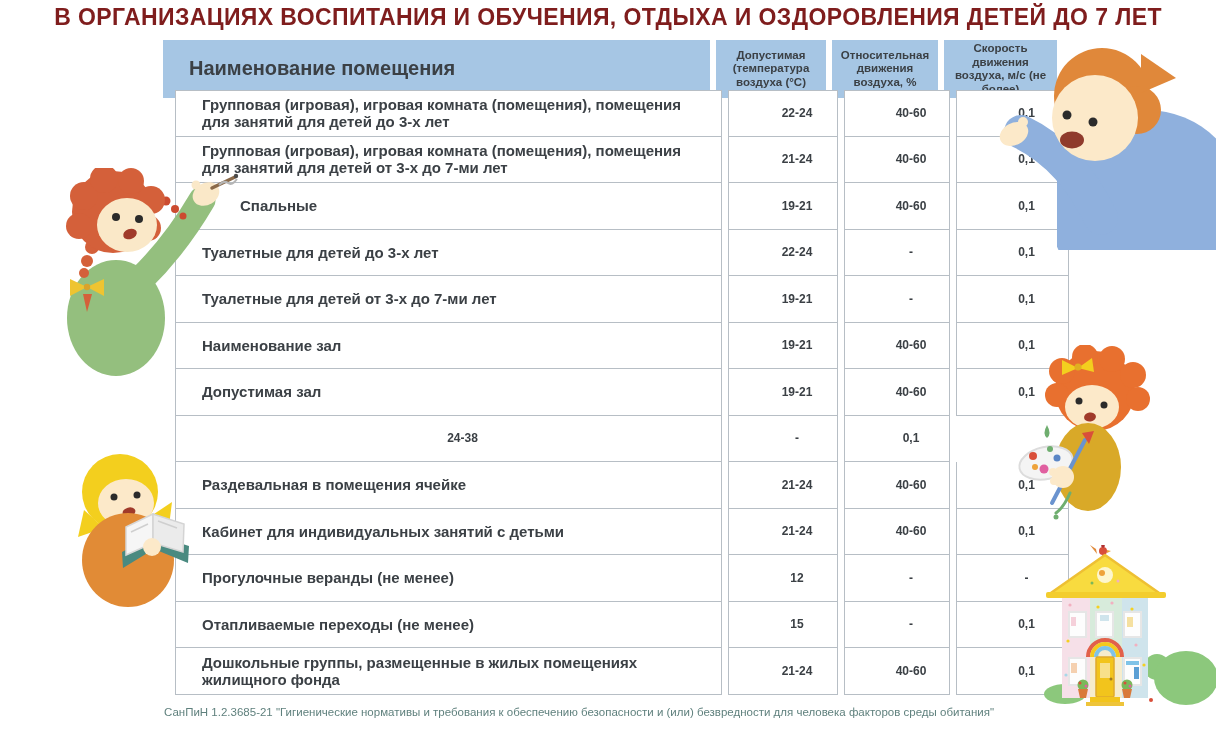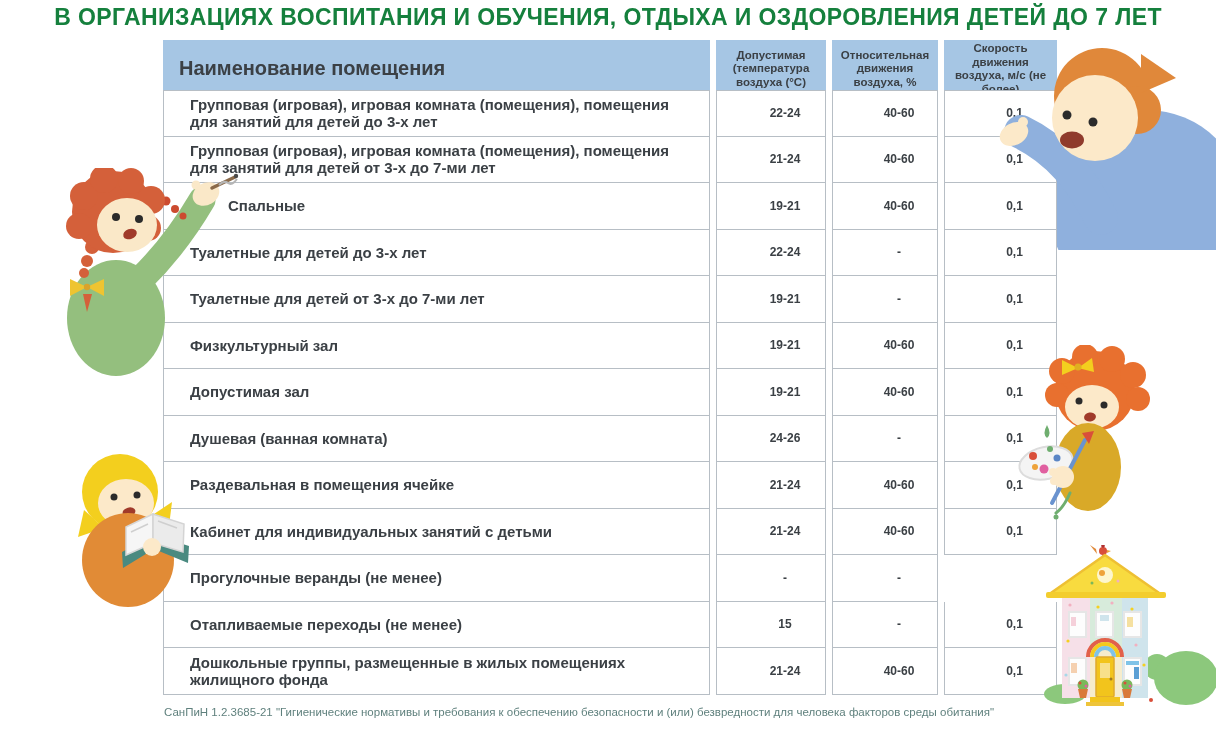--- a/index.html
+++ b/index.html
@@ -1,26 +1,26 @@
 <!DOCTYPE html>
 <html><head>
 <meta charset="utf-8">
 <style>
   html,body{margin:0;padding:0;background:#ffffff;}
   .page{position:relative;width:1216px;height:741px;background:#ffffff;overflow:hidden;
         font-family:"Liberation Sans",sans-serif;color:#3b4045;}
   .title{position:absolute;top:4px;left:0;width:100%;text-align:center;
-         font-size:23px;font-weight:800;letter-spacing:.4px;color:#15803d;white-space:nowrap;}
+         font-size:23px;font-weight:800;letter-spacing:.4px;color:#7f1d1d;white-space:nowrap;}
   .table{position:absolute;left:163px;top:40px;width:894px;z-index:2;}
   .thead,.trow{display:grid;grid-template-columns:547px 110px 106px 113px;column-gap:6px;}
   .thead{height:50px;}
   .th{background:#a6c6e4;color:#3b4045;display:flex;align-items:center;justify-content:center;
       text-align:center;font-weight:700;font-size:11.5px;line-height:1.18;padding:2px 3px;box-sizing:border-box;}
-  .th.name{justify-content:flex-start;text-align:left;font-size:20px;padding-left:16px;}
-  .trow{height:46.5px;}
+  .th.name{justify-content:flex-start;text-align:left;font-size:20px;padding-left:26px;}
+  .trow{height:46.5px;margin-left:12px;}
   .td{background:#ffffff;border-left:1px solid #b7bec5;border-right:1px solid #b7bec5;
       border-bottom:1px solid #b7bec5;box-sizing:border-box;display:flex;align-items:center;
       justify-content:center;font-weight:700;font-size:12px;color:#3b4045;padding-left:28px;}
   .trow.first .td{border-top:1px solid #b7bec5;}
   .td.name{justify-content:flex-start;text-align:left;font-size:15px;line-height:1.14;
            padding-left:26px;padding-right:8px;}
   .td.name.indent{padding-left:64px;text-align:right;}
   .source{position:absolute;left:164px;top:706px;font-size:11.5px;font-weight:400;
           color:#5f807d;z-index:4;}
   .deco{position:absolute;z-index:3;pointer-events:none;}
@@ -64,51 +64,51 @@
       <div class="td">-</div>
       <div class="td">0,1</div>
     </div>
     <div class="trow">
       <div class="td name">Туалетные для детей от 3-х до 7-ми лет</div>
       <div class="td">19-21</div>
       <div class="td">-</div>
       <div class="td">0,1</div>
     </div>
     <div class="trow">
-      <div class="td name">Физкультурный зал</div>
+      <div class="td name">Наименование зал</div>
       <div class="td">19-21</div>
       <div class="td">40-60</div>
       <div class="td">0,1</div>
     </div>
     <div class="trow">
       <div class="td name">Допустимая зал</div>
       <div class="td">19-21</div>
       <div class="td">40-60</div>
       <div class="td">0,1</div>
     </div>
     <div class="trow">
-      <div class="td name">Душевая (ванная комната)</div>
-      <div class="td">24-26</div>
+      <div class="td">24-38</div>
       <div class="td">-</div>
       <div class="td">0,1</div>
     </div>
     <div class="trow">
       <div class="td name">Раздевальная в помещения ячейке</div>
       <div class="td">21-24</div>
       <div class="td">40-60</div>
       <div class="td">0,1</div>
     </div>
     <div class="trow">
       <div class="td name">Кабинет для индивидуальных занятий с детьми</div>
       <div class="td">21-24</div>
       <div class="td">40-60</div>
       <div class="td">0,1</div>
     </div>
     <div class="trow">
       <div class="td name">Прогулочные веранды (не менее)</div>
+      <div class="td">12</div>
       <div class="td">-</div>
       <div class="td">-</div>
     </div>
     <div class="trow">
       <div class="td name">Отапливаемые переходы (не менее)</div>
       <div class="td">15</div>
       <div class="td">-</div>
       <div class="td">0,1</div>
     </div>
     <div class="trow">

